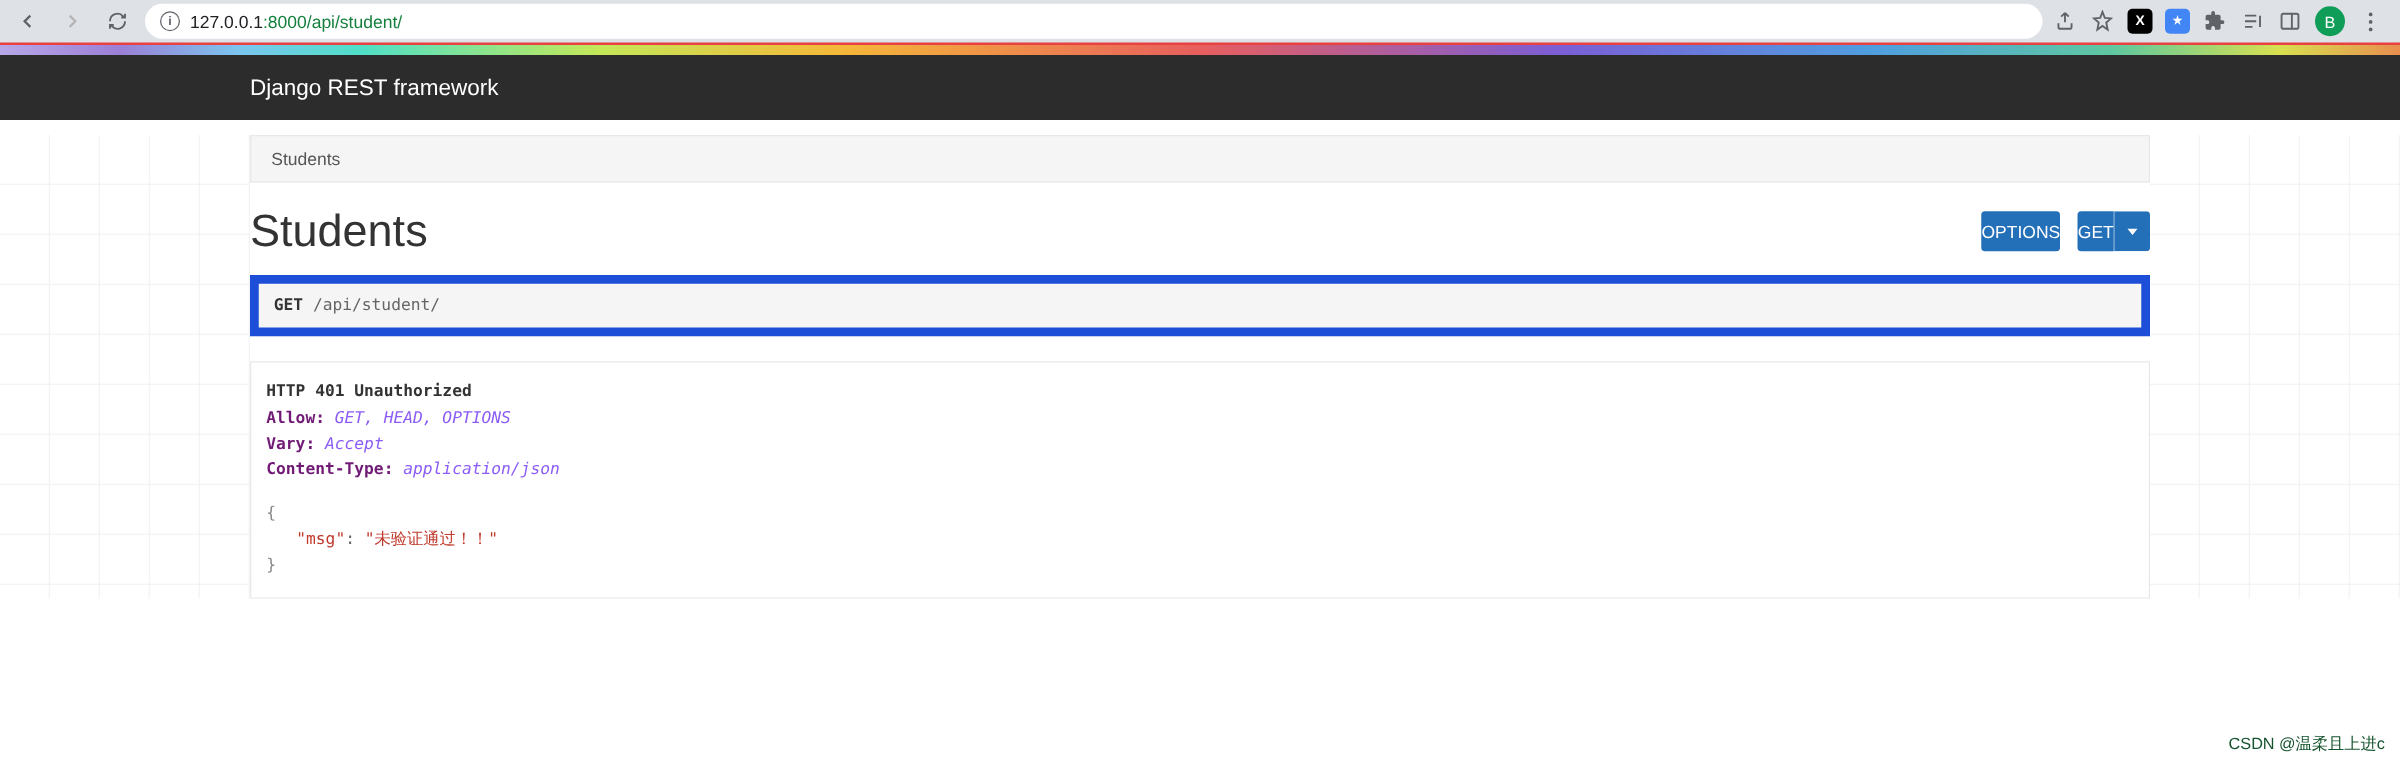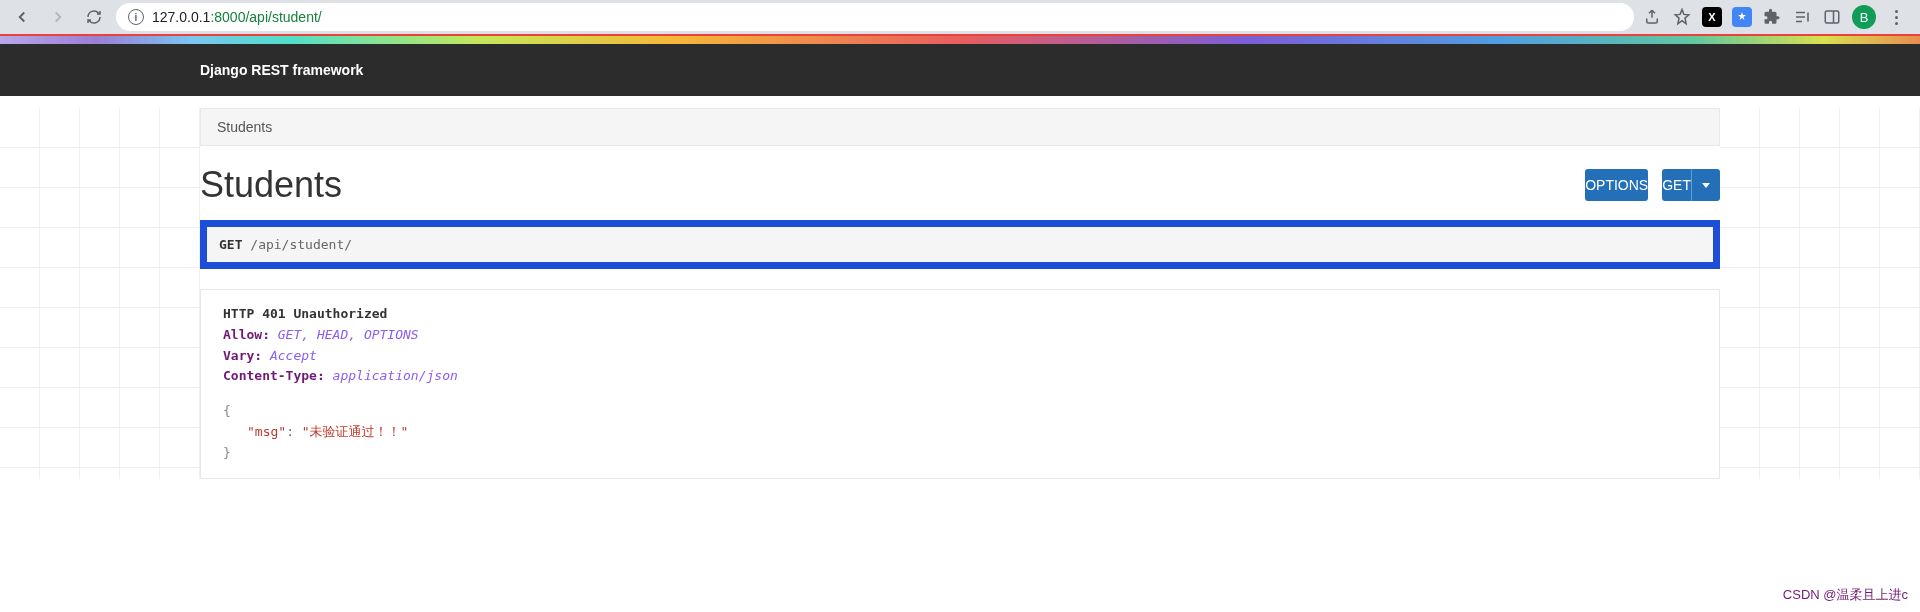--- a/index.html
+++ b/index.html
@@ -18,51 +18,51 @@
     .ext-badge { width: 20px; height: 20px; border-radius: 4px; display: flex; align-items: center; justify-content: center; font-size: 11px; font-weight: bold; color: #fff; }
     .ext-x { background: #000; }
     .ext-g { background: #4285f4; }
     .avatar { width: 24px; height: 24px; border-radius: 50%; background: #0f9d58; color: #fff; display: flex; align-items: center; justify-content: center; font-size: 13px; font-weight: 500; }
     .menu-dots { display: flex; flex-direction: column; gap: 3px; }
     .menu-dots span { width: 3px; height: 3px; background: #5f6368; border-radius: 50%; }
     
     .color-strip { height: 8px; background: linear-gradient(90deg, #b8a8e8 0%, #9b7fd6 5%, #7bc6ef 10%, #4fe0c8 15%, #c4e858 25%, #f5b838 35%, #e85e5e 50%, #7b5ed6 65%, #4f9ee0 78%, #5ec8a0 88%, #d8e04f 95%, #e88e4f 100%); }
     
     .app-header { background: #2c2c2c; height: 52px; display: flex; align-items: center; padding: 0 200px; }
-    .app-title { color: #fff; font-size: 14px; font-weight: 700; }
+    .app-title { color: #fff; font-size: 18px; font-weight: 400; }
     
     .main-content { padding: 0 200px; background: #fff; background-image: linear-gradient(#f0f0f0 1px, transparent 1px), linear-gradient(90deg, #f0f0f0 1px, transparent 1px); background-size: 40px 40px; background-position: -1px -1px; }
     .content-inner { background: #fff; }
     
     .breadcrumb { background: #f5f5f5; border: 1px solid #e8e8e8; padding: 10px 16px; font-size: 14px; color: #555; margin-top: 12px; }
     
     .page-header { display: flex; justify-content: space-between; align-items: center; padding: 18px 0 14px 0; }
     .page-title { font-size: 36px; font-weight: 400; color: #333; }
     .btn-group { display: flex; gap: 14px; }
     .btn { background: #2470b8; color: #fff; border: none; padding: 8px 0; font-size: 14px; font-weight: 500; cursor: pointer; border-radius: 3px; }
     .btn-split { display: flex; }
     .btn-split .btn { border-radius: 3px 0 0 3px; }
     .btn-dropdown { background: #2470b8; color: #fff; border: none; border-left: 1px solid rgba(255,255,255,0.3); padding: 8px 10px; cursor: pointer; border-radius: 0 3px 3px 0; display: flex; align-items: center; }
     .caret { width: 0; height: 0; border-left: 4px solid transparent; border-right: 4px solid transparent; border-top: 5px solid #fff; }
     
     .request-box { background: #f5f5f5; border: 7px solid #1d4ed8; padding: 10px 12px; font-family: Consolas, Monaco, monospace; font-size: 13px; color: #333; }
     .req-method { font-weight: bold; }
     .req-path { color: #666; }
     
-    .response-box { background: #fff; border: 1px solid #e8e8e8; padding: 14px 22px; font-family: Consolas, Monaco, monospace; font-size: 13px; margin-top: 20px; line-height: 1.6; }
+    .response-box { background: #fff; border: 1px solid #e8e8e8; padding: 14px 12px; font-family: Consolas, Monaco, monospace; font-size: 13px; margin-top: 20px; line-height: 1.6; }
     .resp-status { font-weight: bold; color: #333; }
     .hdr-key { font-weight: bold; color: #701a75; }
     .hdr-val { color: #8b5cf6; font-style: italic; }
     .jbrace { color: #888; }
     .jkey { color: #c0392b; }
     .jcolon { color: #666; }
     .jstr { color: #c0392b; }
     .jindent { padding-left: 24px; display: inline-block; }
     
-    .watermark { position: fixed; bottom: 8px; right: 12px; font-size: 13px; color: #701a75; }
+    .watermark { position: fixed; bottom: 8px; right: 12px; font-size: 13px; color: #14532d; }
   </style>
 </head>
 <body>
 
 <div class="browser-chrome">
   <div class="nav-btn">
     <svg viewBox="0 0 24 24" fill="none" stroke="currentColor" stroke-width="2.5">
         <path d="M15 6l-6 6 6 6"></path>
       </svg>
   </div>

